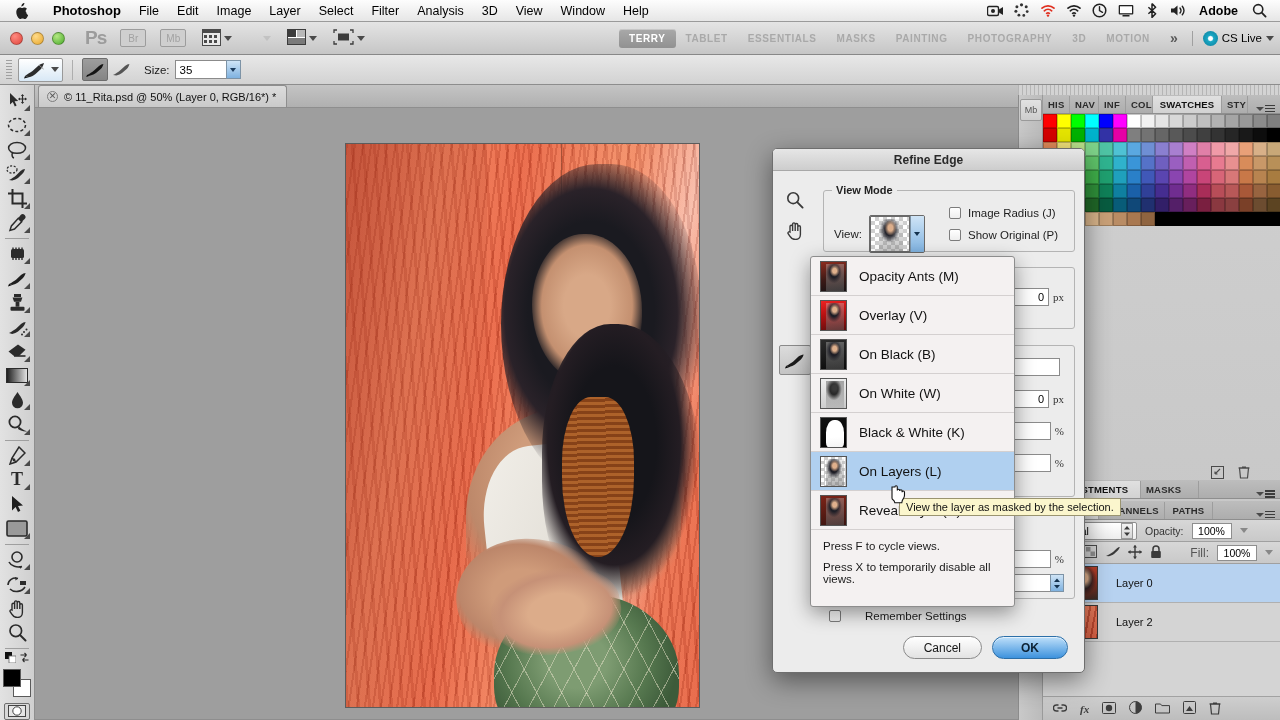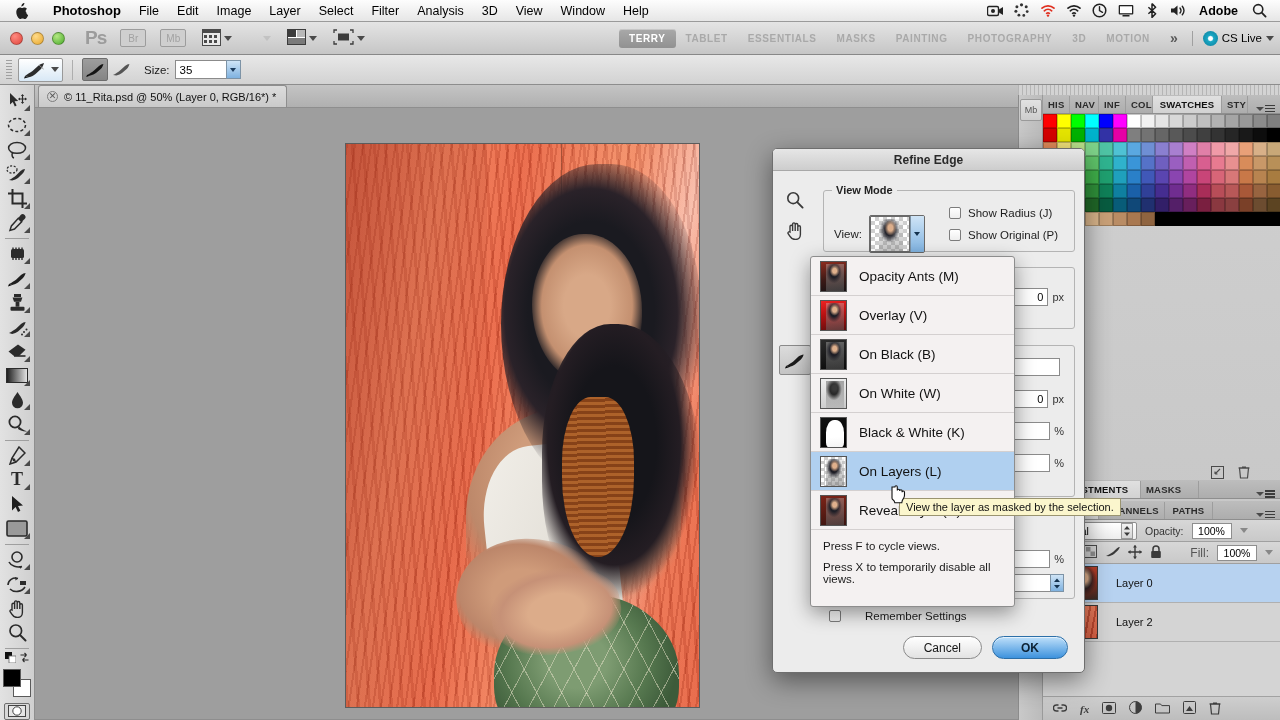--- a/index.html
+++ b/index.html
@@ -274,21 +274,21 @@
       radial-gradient(ellipse 10px 13px at 44% 32%, #23232b 45%, rgba(35,33,41,0) 100%),
       linear-gradient(170deg, rgba(200,200,200,.2), rgba(120,120,120,.45)); }
   .view-combo { display:flex; align-items:stretch; border:1px solid #6a6a6a; border-radius:2px; overflow:hidden; }
   .view-arrowbox { width:14px; background:linear-gradient(#cfe4f6,#7fb2e0);
     display:flex; align-items:center; justify-content:center; border-left:1px solid #7d93a6; }
   .cbx { width:12px; height:12px; border:1px solid #7c7c7c; background:linear-gradient(#fff,#eee); border-radius:2px; }
   .field {
     height:18px; border:1px solid #8b8b8b; background:#fff; display:flex; align-items:center;
     justify-content:flex-end; padding:0 4px; font-size:11px;
   }
-  .unit { font-size:11px; color:#333; margin-left:4px; }
+  .unit { font-size:11px; color:#333; margin-left:4px;font-family:Liberation Serif, serif; }
   .btn {
     height:23px; border-radius:12px; border:1px solid #8a8a8a;
     background:linear-gradient(#ffffff,#e2e2e2);
     display:flex; align-items:center; justify-content:center;
     font-size:12px; color:#151515; padding:0 20px;
   }
   .btn.default { background:linear-gradient(#bfe0fa,#3d92dd); border-color:#2c6fa8; color:#0d2234; font-weight:bold;
     box-shadow:inset 0 1px 0 rgba(255,255,255,.6); }
 
   
@@ -1082,21 +1082,21 @@
           <div class="view-thumb">
             <div class="vt-person"></div>
           </div>
           <div class="view-arrowbox">
             <span class="caret" style="border-top-color:#14324e;border-left-width:3px;border-right-width:3px;border-top-width:4px"></span>
           </div>
         </div>
       </div>
       <div style="position:absolute;left:125px;top:16px;display:flex;align-items:center;gap:7px">
         <span class="cbx"></span>
-        <span class="lbl">Show Radius (J)</span>
+        <span class="lbl">Image Radius (J)</span>
       </div>
       <div style="position:absolute;left:125px;top:38px;display:flex;align-items:center;gap:7px">
         <span class="cbx"></span>
         <span class="lbl">Show Original (P)</span>
       </div>
     </div>
 
     <div class="group" style="left:50px; top:118px; width:252px; height:62px;">
       <div style="position:absolute;right:10px;top:20px;display:flex;align-items:center">
         <div class="field" style="width:48px">0</div>

